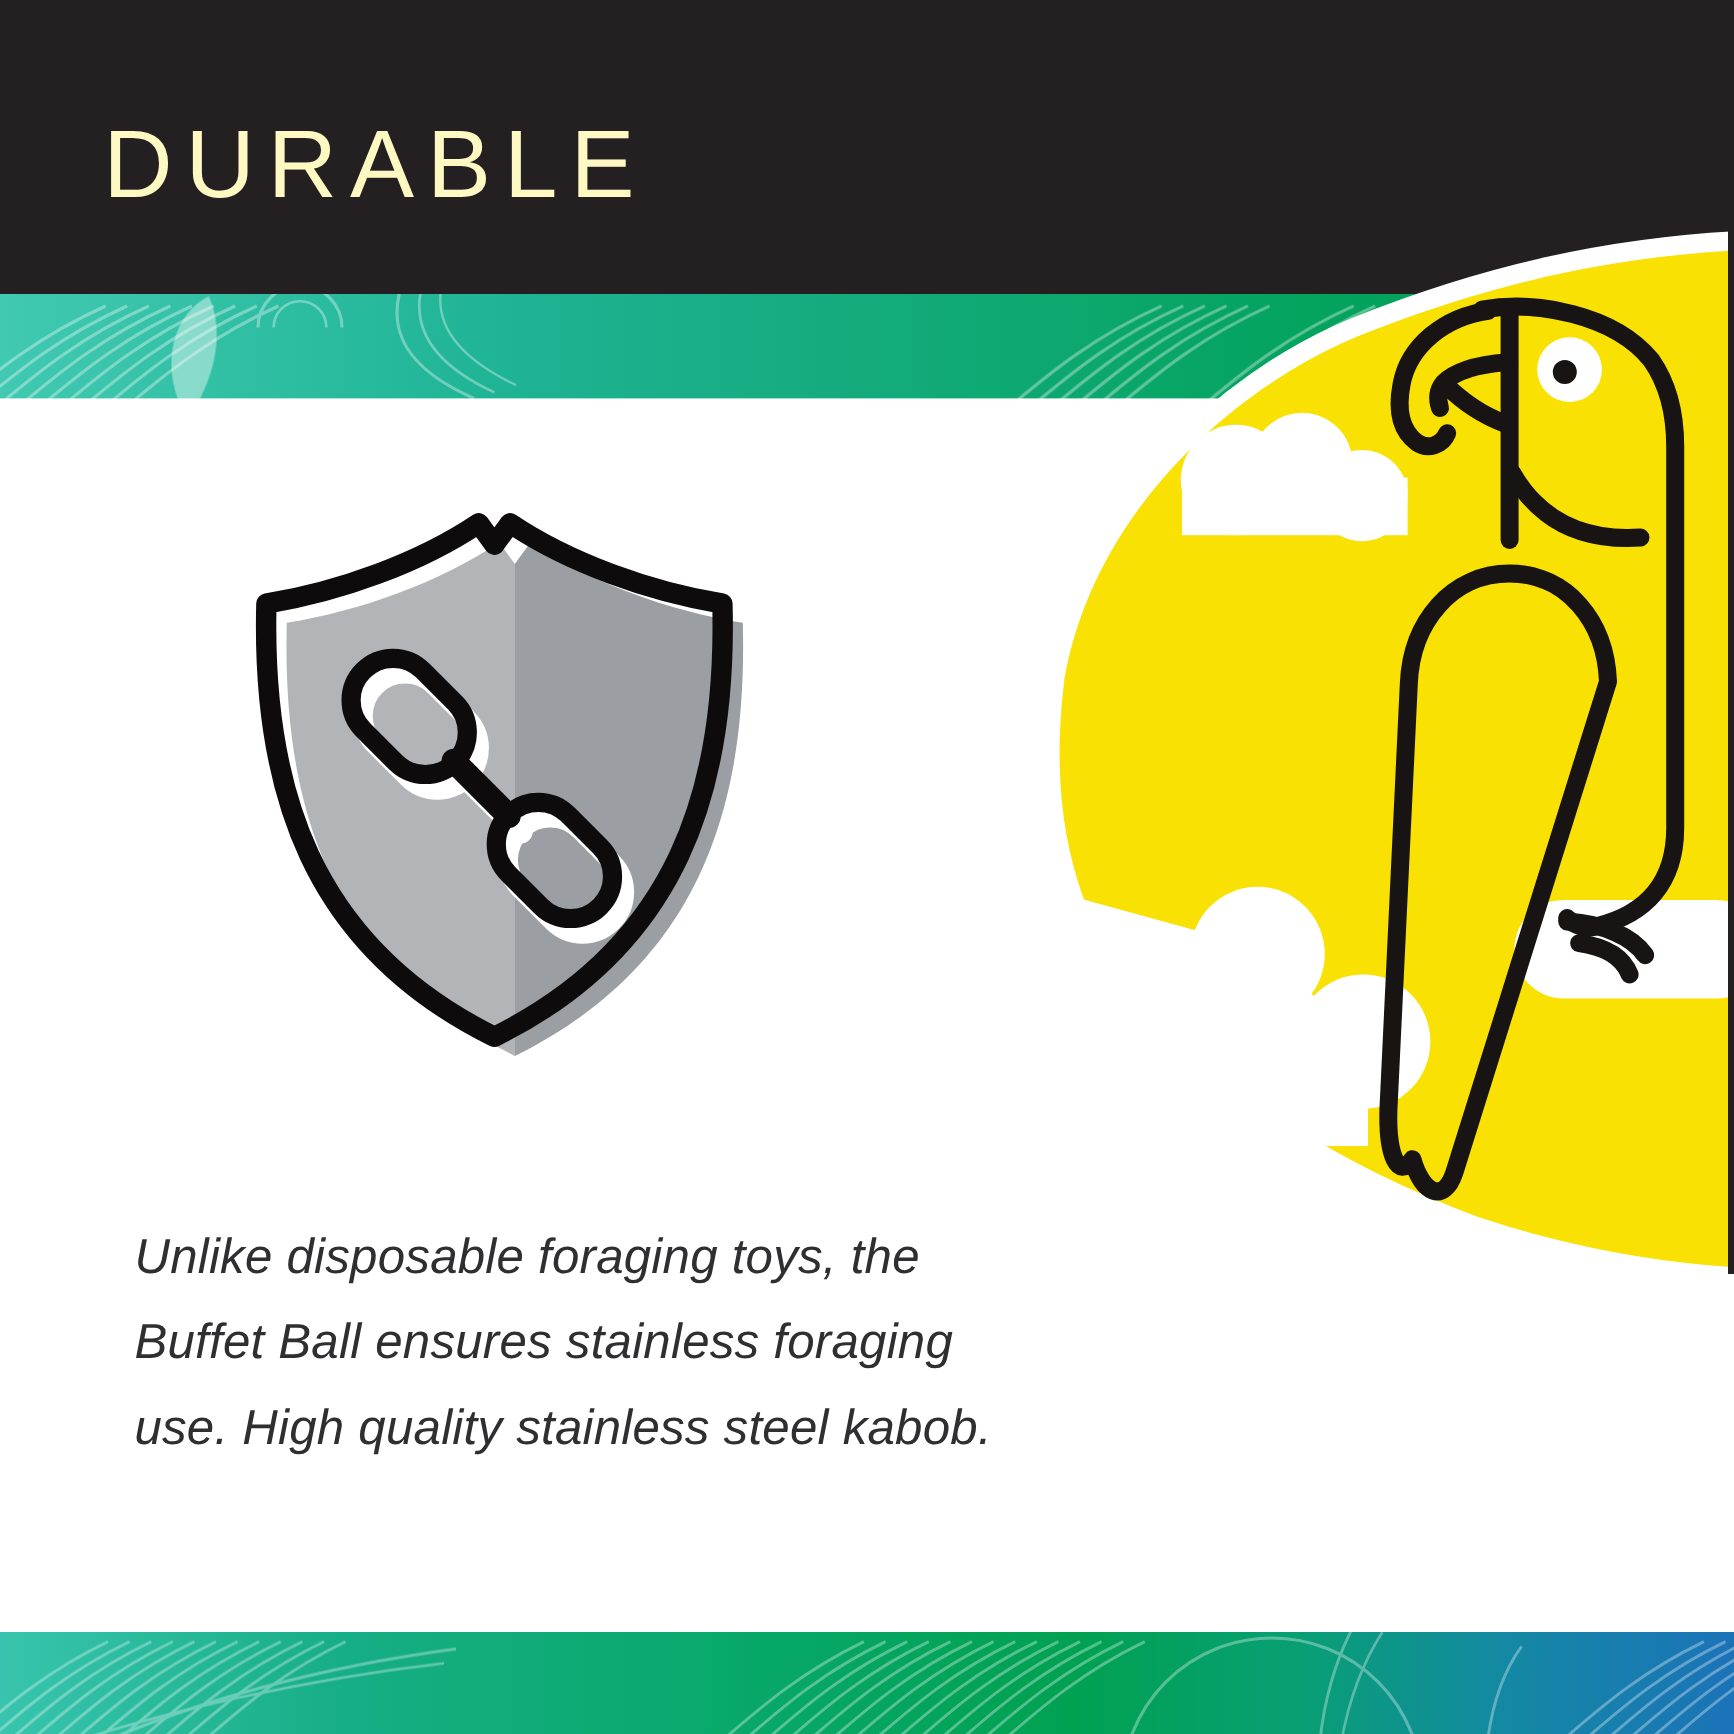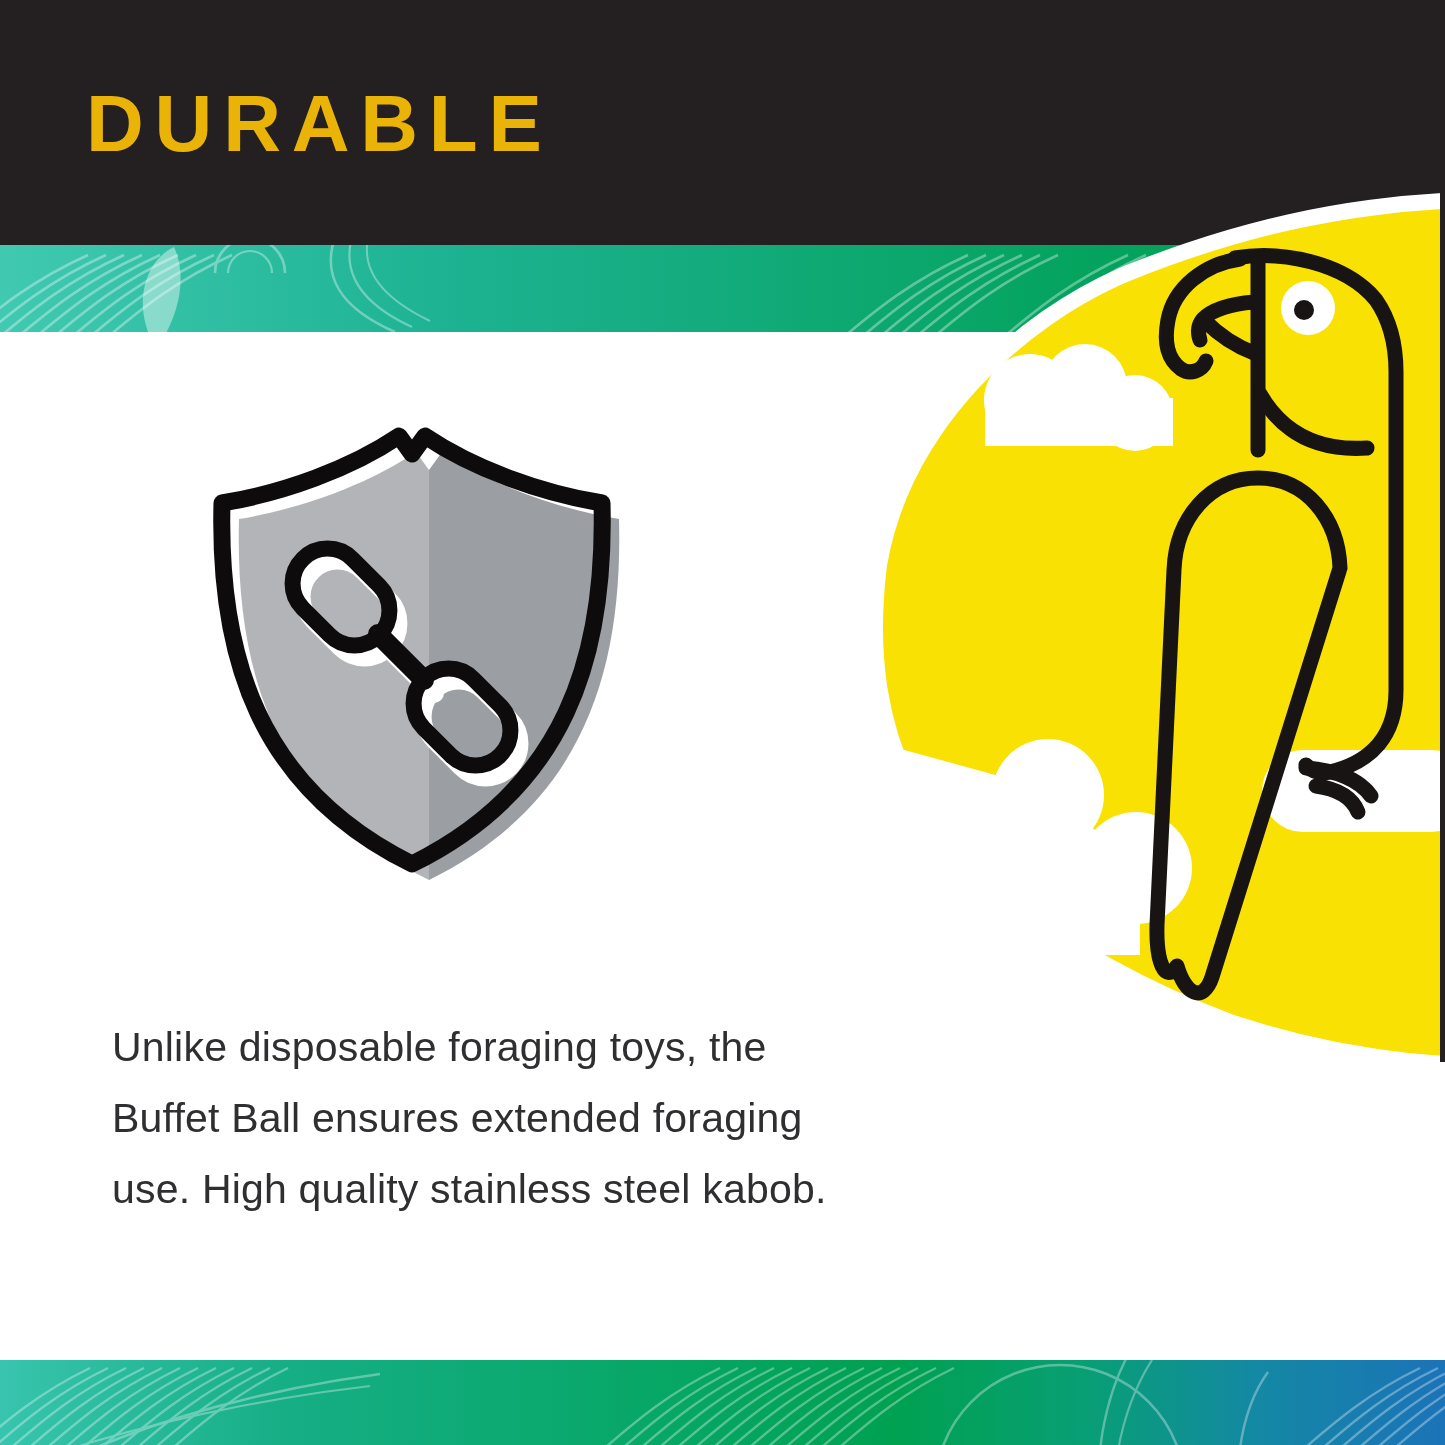--- a/index.html
+++ b/index.html
@@ -3,39 +3,39 @@
 <meta charset="utf-8">
 <style>
   html,body{margin:0;padding:0;}
   body{
     width:1445px;height:1445px;position:relative;overflow:hidden;
     background:#ffffff;font-family:"Liberation Sans",sans-serif;
   }
   .abs{position:absolute;}
   .band{left:0;top:0;width:1445px;height:245px;background:#241f20;}
   .title{
-    left:86px;top:84px;line-height:80px;font-size:80px;font-weight:700;
-    letter-spacing:0.135em;color:#eab308;white-space:nowrap;
+    left:86px;top:97px;line-height:80px;font-size:80px;font-weight:400;
+    letter-spacing:0.135em;color:#fef9c3;white-space:nowrap;
   }
   .stripe{left:0;width:1445px;overflow:hidden;}
   .stripe-top{
     top:245px;height:87px;
     background:linear-gradient(90deg,#41c9b2 0%,#1db393 30%,#16ad82 45%,#04a35e 75%,#00a050 100%);
   }
   .stripe-bottom{
     top:1360px;height:85px;
     background:linear-gradient(90deg,#38c4ae 0%,#16ae85 20%,#07a767 45%,#00a151 62%,#089f74 75%,#1488a4 87%,#1b73b8 100%);
   }
   .stripe svg{display:block;width:1445px;height:100%;}
   .badge{left:860px;top:180px;width:585px;height:920px;}
   .shield{left:195px;top:418px;width:448px;height:478px;}
   .sliver{left:1440px;top:0;width:5px;height:1062px;background:#241f20;z-index:6;}
   .copy{
     left:112px;top:1012px;width:920px;font-size:41px;line-height:71px;
-    color:#2f2f31;font-weight:400;letter-spacing:0.2px;
+    color:#2f2f31;font-weight:400;letter-spacing:0.2px;font-style:italic;
   }
   .copy span{display:block;}
 </style>
 </head>
 <body>
 
 <div class="abs band">
   <div class="abs title">DURABLE</div>
 </div>
 
@@ -149,21 +149,21 @@
 
   <g fill="none" stroke="#0d0b0c" stroke-width="16" stroke-linecap="round">
     <rect x="287" y="562" width="108" height="70" rx="35" transform="rotate(45 341 597)"></rect>
     <rect x="408" y="682" width="108" height="70" rx="35" transform="rotate(45 462 717)"></rect>
     <line x1="378" y1="634" x2="424" y2="680" stroke-width="20"></line>
   </g>
 </svg>
 
 <div class="abs copy">
   <span>Unlike disposable foraging toys, the</span>
-  <span>Buffet Ball ensures extended foraging</span>
+  <span>Buffet Ball ensures stainless foraging</span>
   <span>use. High quality stainless steel kabob.</span>
 </div>
 
 <div class="abs stripe stripe-bottom">
   <svg viewBox="0 0 1445 85">
     <defs>
       <path id="barbB" d="M0 92 C 26 70, 62 36, 120 8" stroke-width="2.4"></path>
     </defs>
     <g stroke="#ffffff" fill="none" opacity="0.33">
       <use href="#barbB" x="-30"></use>

